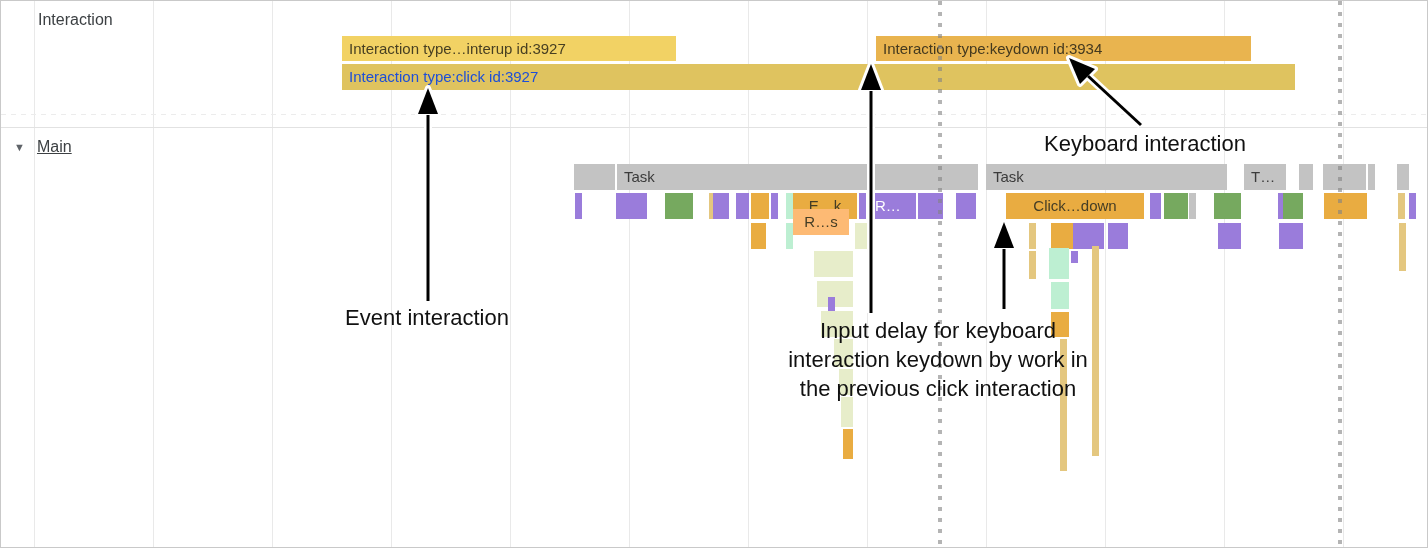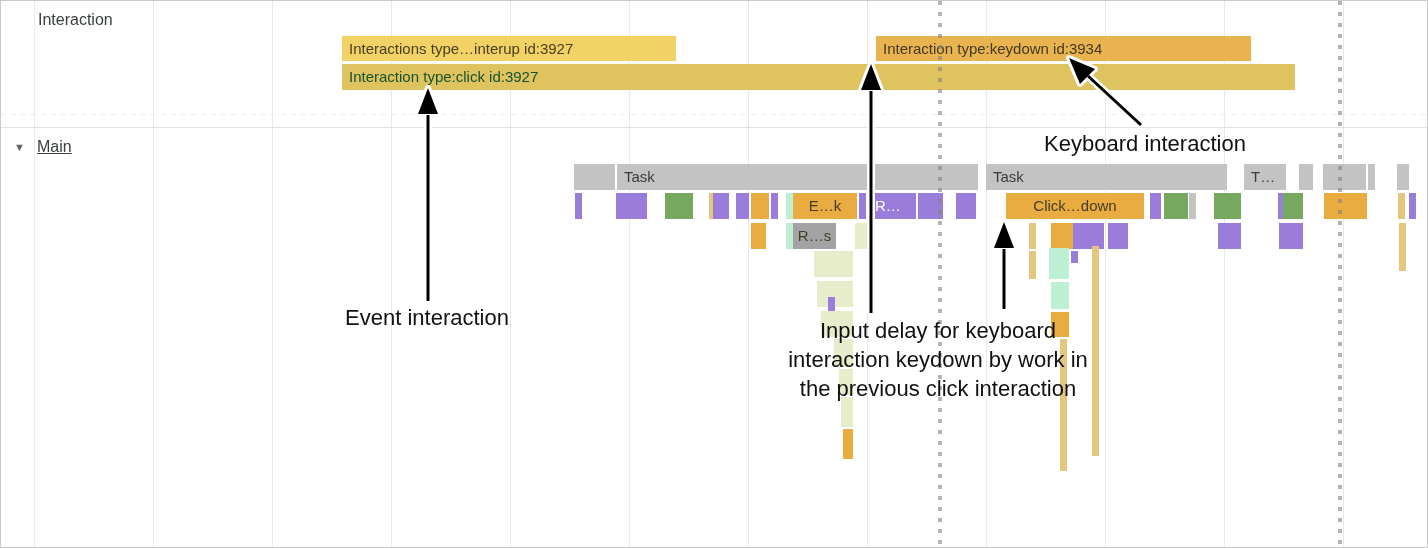--- a/index.html
+++ b/index.html
@@ -41,22 +41,22 @@
       <div class="hline-dash" style="top: 113px;"></div>
       <div class="hline-solid" style="top: 126px;"></div>
     </div>
 
   <div class="track-label" style="left:37px;top:10px;">Interaction</div>
 
   <div class="disclosure" style="left:13px;top:140px;">▼</div>
   <div class="track-label" style="left:36px;top:137px;text-decoration:underline;">Main</div>
 
   <div id="bar-layer">
-      <div class="seg" style="left: 341px; top: 35px; width: 334px; height: 25px; background: rgb(242, 210, 100); line-height: 25px; padding-left: 7px; color: rgb(71, 63, 34);">Interactions type…interup id:3927</div>
-      <div class="seg" style="left: 341px; top: 63px; width: 953px; height: 26px; background: rgb(223, 195, 95); line-height: 26px; padding-left: 7px; color: #14532d;">Interaction type:click id:3927</div>
+      <div class="seg" style="left: 341px; top: 35px; width: 334px; height: 25px; background: rgb(242, 210, 100); line-height: 25px; padding-left: 7px; color: rgb(71, 63, 34);">Interaction type…interup id:3927</div>
+      <div class="seg" style="left: 341px; top: 63px; width: 953px; height: 26px; background: rgb(223, 195, 95); line-height: 26px; padding-left: 7px; color: #1d4ed8;">Interaction type:click id:3927</div>
       <div class="seg" style="left: 875px; top: 35px; width: 375px; height: 25px; background: rgb(233, 180, 79); line-height: 25px; padding-left: 7px; color: rgb(68, 57, 31);">Interaction type:keydown id:3934</div>
       <div class="seg" style="left: 573px; top: 163px; width: 41px; height: 26px; background: rgb(195, 195, 195); line-height: 26px; padding-left: 7px; color: rgb(59, 59, 59);"></div>
       <div class="seg" style="left: 616px; top: 163px; width: 361px; height: 26px; background: rgb(195, 195, 195); line-height: 26px; padding-left: 7px; color: rgb(59, 59, 59);">Task</div>
       <div class="seg" style="left: 985px; top: 163px; width: 241px; height: 26px; background: rgb(195, 195, 195); line-height: 26px; padding-left: 7px; color: rgb(59, 59, 59);">Task</div>
       <div class="seg" style="left: 1243px; top: 163px; width: 42px; height: 26px; background: rgb(195, 195, 195); line-height: 26px; padding-left: 7px; color: rgb(59, 59, 59);">T…</div>
       <div class="seg" style="left: 1298px; top: 163px; width: 14px; height: 26px; background: rgb(195, 195, 195); line-height: 26px; padding-left: 7px; color: rgb(59, 59, 59);"></div>
       <div class="seg" style="left: 1322px; top: 163px; width: 43px; height: 26px; background: rgb(195, 195, 195); line-height: 26px; padding-left: 7px; color: rgb(59, 59, 59);"></div>
       <div class="seg" style="left: 1367px; top: 163px; width: 3px; height: 26px; background: rgb(195, 195, 195); line-height: 26px; padding-left: 7px; color: rgb(59, 59, 59);"></div>
       <div class="seg" style="left: 1396px; top: 163px; width: 3px; height: 26px; background: rgb(195, 195, 195); line-height: 26px; padding-left: 7px; color: rgb(59, 59, 59);"></div>
       <div class="seg" style="left: 1401px; top: 163px; width: 2px; height: 26px; background: rgb(195, 195, 195); line-height: 26px; padding-left: 7px; color: rgb(59, 59, 59);"></div>
@@ -80,21 +80,21 @@
       <div class="seg" style="left: 1163px; top: 192px; width: 24px; height: 26px; background: rgb(118, 169, 95); line-height: 26px; padding-left: 7px; color: rgb(51, 51, 51);"></div>
       <div class="seg" style="left: 1188px; top: 192px; width: 4px; height: 26px; background: rgb(195, 195, 195); line-height: 26px; padding-left: 7px; color: rgb(51, 51, 51);"></div>
       <div class="seg" style="left: 1213px; top: 192px; width: 27px; height: 26px; background: rgb(118, 169, 95); line-height: 26px; padding-left: 7px; color: rgb(51, 51, 51);"></div>
       <div class="seg" style="left: 1277px; top: 192px; width: 4px; height: 26px; background: rgb(154, 124, 219); line-height: 26px; padding-left: 7px; color: rgb(255, 255, 255);"></div>
       <div class="seg" style="left: 1282px; top: 192px; width: 20px; height: 26px; background: rgb(118, 169, 95); line-height: 26px; padding-left: 7px; color: rgb(51, 51, 51);"></div>
       <div class="seg" style="left: 1323px; top: 192px; width: 43px; height: 26px; background: rgb(233, 172, 65); line-height: 26px; padding-left: 7px; color: rgb(68, 61, 37);"></div>
       <div class="seg" style="left: 1397px; top: 192px; width: 3px; height: 26px; background: rgb(228, 199, 127); line-height: 26px; padding-left: 7px; color: rgb(51, 51, 51);"></div>
       <div class="seg" style="left: 1408px; top: 192px; width: 4px; height: 26px; background: rgb(154, 124, 219); line-height: 26px; padding-left: 7px; color: rgb(255, 255, 255);"></div>
       <div class="seg" style="left: 750px; top: 222px; width: 15px; height: 26px; background: rgb(233, 172, 65); line-height: 26px; padding-left: 7px; color: rgb(68, 61, 37);"></div>
       <div class="seg" style="left: 785px; top: 222px; width: 3px; height: 26px; background: rgb(189, 239, 210); line-height: 26px; padding-left: 7px; color: rgb(51, 51, 51);"></div>
-      <div class="seg" style="left: 792px; top: 222px; width: 43px; height: 26px; background: #a3a3a3; line-height: 26px; text-align: center; color: rgb(68, 61, 37);">R…s</div>
+      <div class="seg" style="left: 792px; top: 208px; width: 56px; height: 26px; background: #fdba74; line-height: 26px; text-align: center; color: rgb(68, 61, 37);">R…s</div>
       <div class="seg" style="left: 854px; top: 222px; width: 3px; height: 26px; background: rgb(231, 237, 202); line-height: 26px; padding-left: 7px; color: rgb(51, 51, 51);"></div>
       <div class="seg" style="left: 859px; top: 222px; width: 3px; height: 26px; background: rgb(231, 237, 202); line-height: 26px; padding-left: 7px; color: rgb(51, 51, 51);"></div>
       <div class="seg" style="left: 1028px; top: 222px; width: 2px; height: 26px; background: rgb(228, 199, 127); line-height: 26px; padding-left: 7px; color: rgb(51, 51, 51);"></div>
       <div class="seg" style="left: 1050px; top: 222px; width: 22px; height: 26px; background: rgb(233, 172, 65); line-height: 26px; padding-left: 7px; color: rgb(68, 61, 37);"></div>
       <div class="seg" style="left: 1072px; top: 222px; width: 31px; height: 26px; background: rgb(154, 124, 219); line-height: 26px; padding-left: 7px; color: rgb(255, 255, 255);"></div>
       <div class="seg" style="left: 1107px; top: 222px; width: 20px; height: 26px; background: rgb(154, 124, 219); line-height: 26px; padding-left: 7px; color: rgb(255, 255, 255);"></div>
       <div class="seg" style="left: 1217px; top: 222px; width: 23px; height: 26px; background: rgb(154, 124, 219); line-height: 26px; padding-left: 7px; color: rgb(255, 255, 255);"></div>
       <div class="seg" style="left: 1278px; top: 222px; width: 24px; height: 26px; background: rgb(154, 124, 219); line-height: 26px; padding-left: 7px; color: rgb(255, 255, 255);"></div>
       <div class="seg" style="left: 1398px; top: 222px; width: 2px; height: 48px; background: rgb(228, 199, 127); line-height: 48px; padding-left: 7px; color: rgb(51, 51, 51);"></div>
       <div class="seg" style="left: 813px; top: 250px; width: 39px; height: 26px; background: rgb(231, 237, 202); line-height: 26px; padding-left: 7px; color: rgb(51, 51, 51);"></div>

